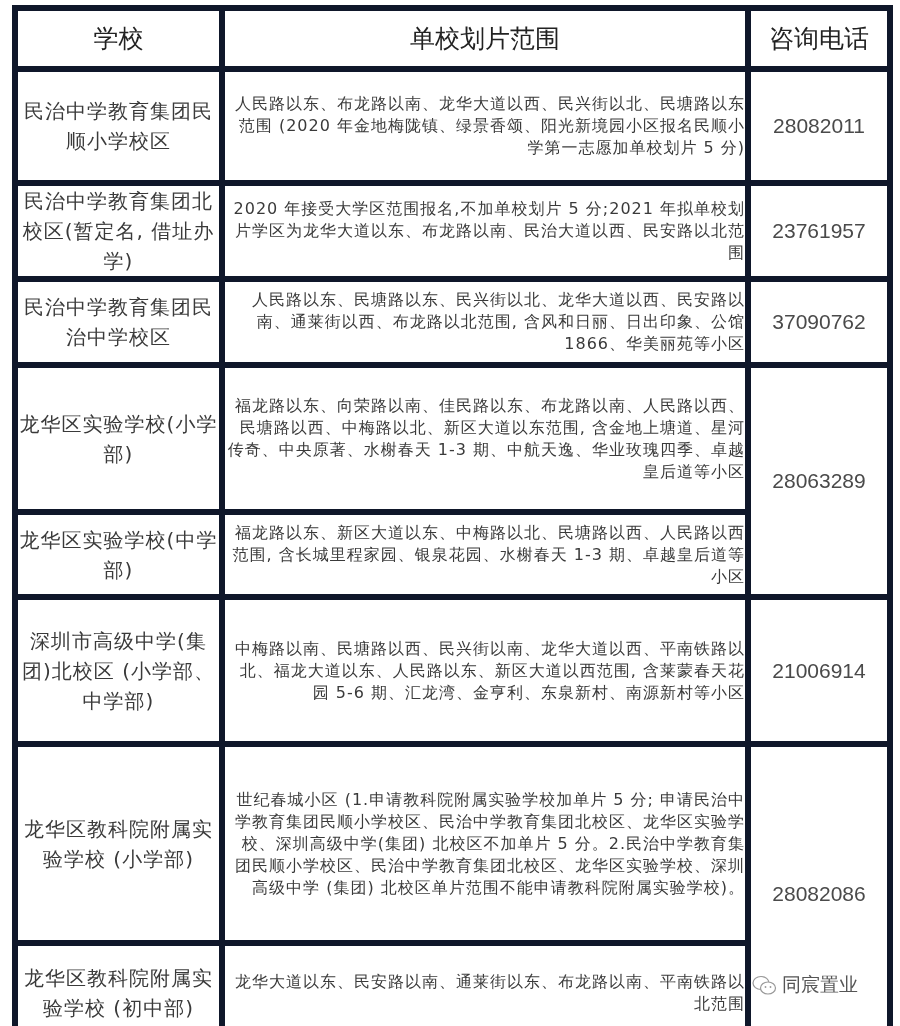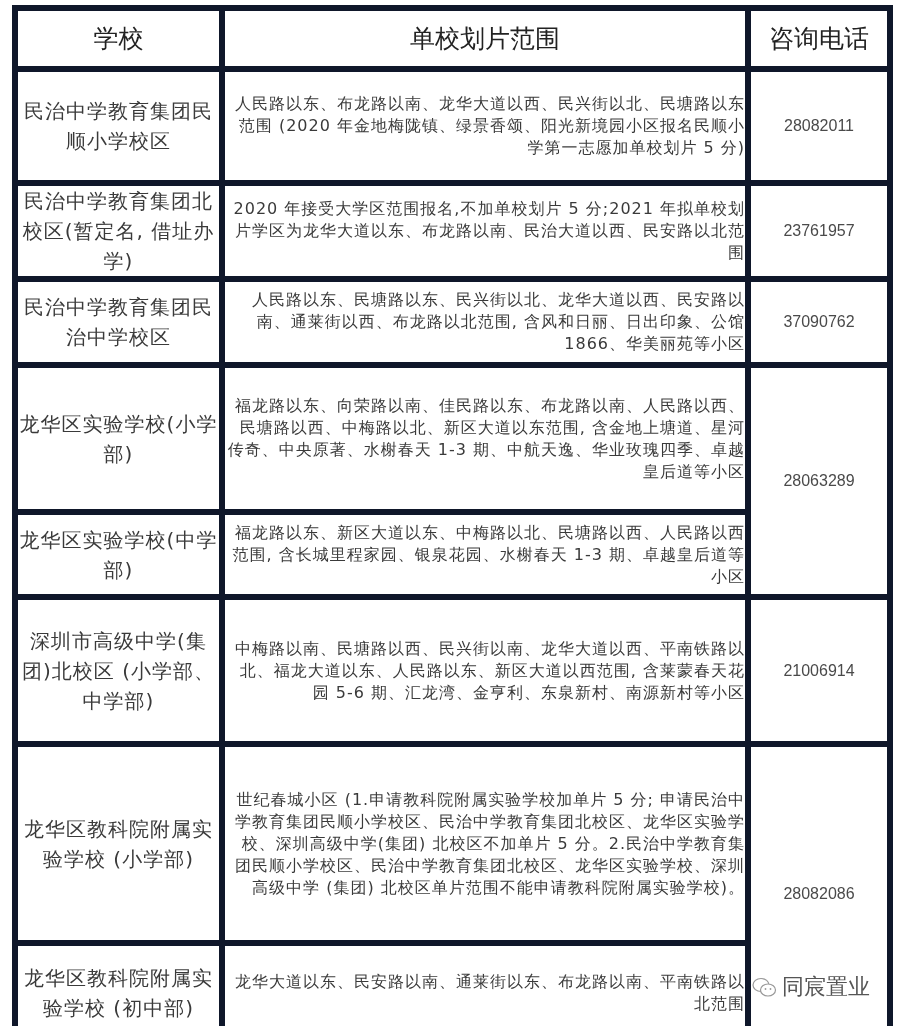--- a/index.html
+++ b/index.html
@@ -6,24 +6,24 @@
   body { width: 900px; height: 1026px; position: relative; overflow: hidden;
          font-family: "DejaVu Sans", "Liberation Sans", sans-serif; color: #333; }
   .top-strip { position: absolute; left: 0; top: 0; width: 900px; height: 5px; background: #fff; }
   table.zones { position: absolute; left: 12px; top: 5px; border-collapse: collapse;
                 table-layout: fixed; width: 875px; }
   table.zones td, table.zones th { border: 6px solid #0f172a; padding: 0; vertical-align: middle; }
   table.zones th { font-weight: normal; font-size: 25px; color: #222; height: 55px; text-align: center; }
   col.c1 { width: 207px; } col.c2 { width: 526px; } col.c3 { width: 142px; }
   td.school { text-align: center; font-size: 20px; line-height: 30px; padding: 0 6px; color: #3a3a3a; letter-spacing: 1px; margin-left: 15px; }
   td.scope { text-align: right; font-size: 16px; line-height: 22px; padding: 2px 8px 2px 10px; color: #3a3a3a; letter-spacing: 1px; }
-  td.phone { text-align: center; font-size: 16px; color: #4a4a4a; font-family: "Liberation Sans", sans-serif; }
+  td.phone { text-align: center; font-size: 21px; color: #4a4a4a; font-family: "Liberation Sans", sans-serif; }
   td.phone.merged { position: relative; }
   .watermark { position: absolute; right: 10px; bottom: 14px; display: flex; align-items: center; gap: 4px;
-               color: #555; font-size: 22px; }
+               color: #555; font-size: 19px; }
   .wm-icon { width: 26px; height: 20px; position: relative; }
   .wm-icon svg { display: block; }
 </style>
 </head>
 <body>
 
 <div class="top-strip"></div>
 
 <table class="zones">
   <colgroup>

